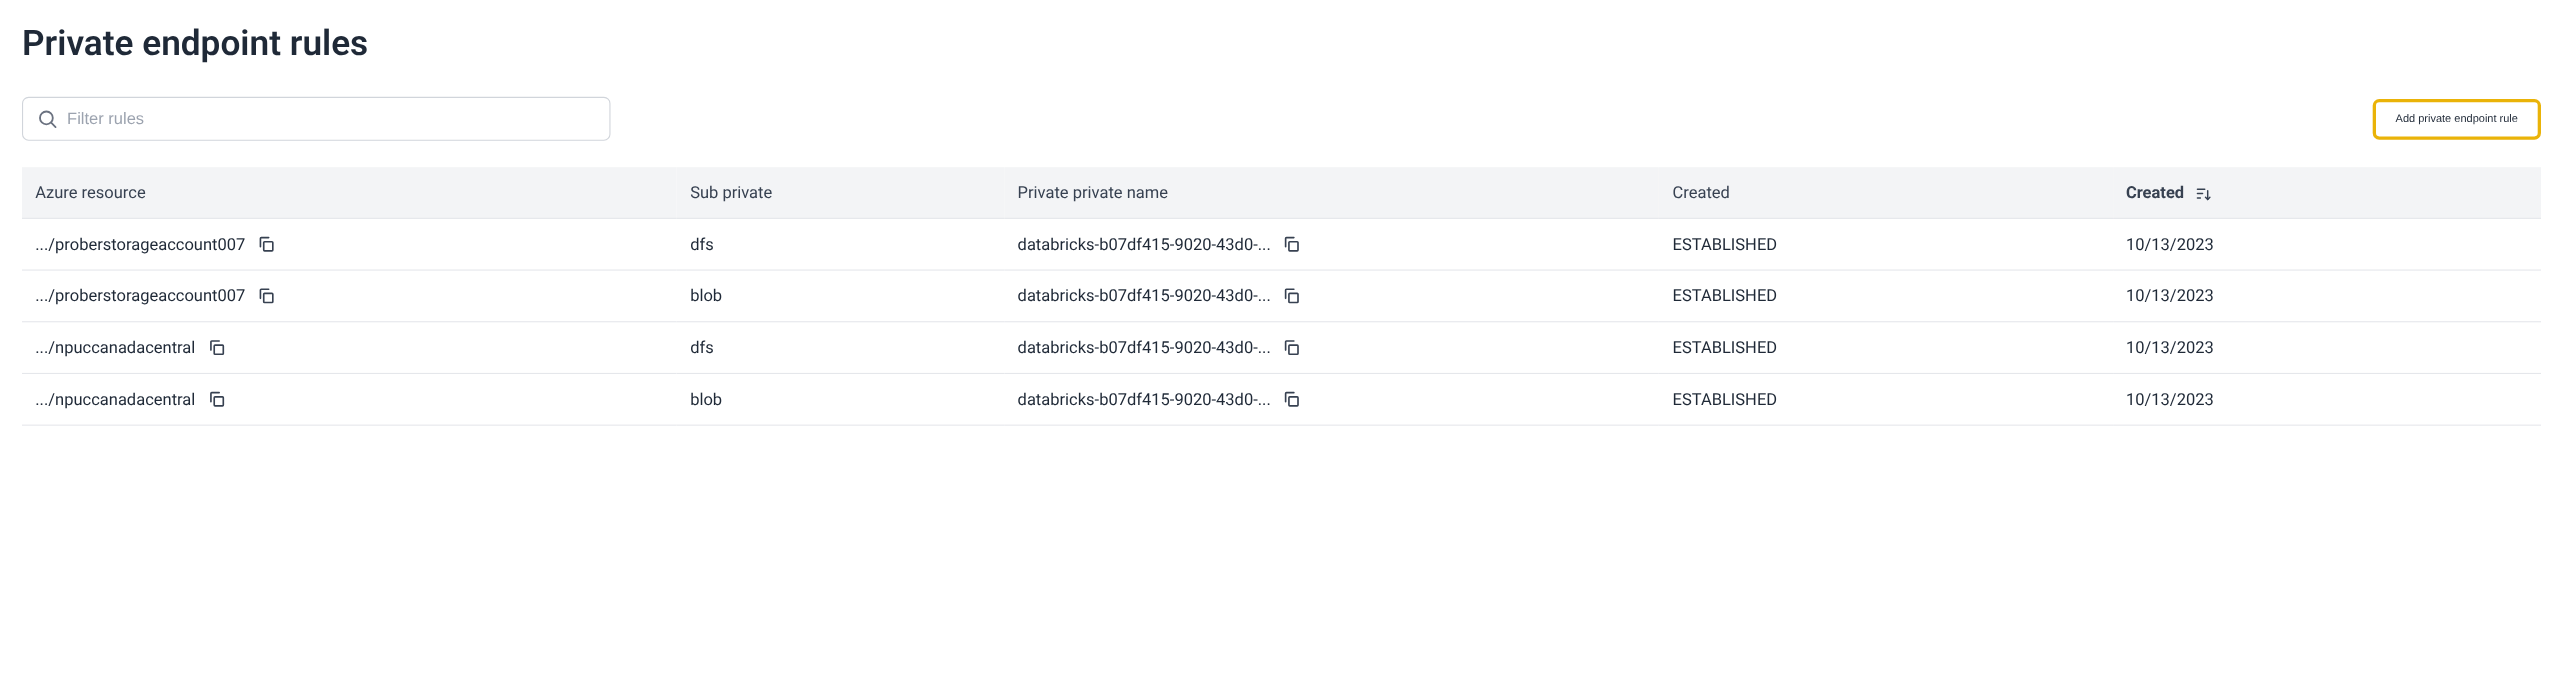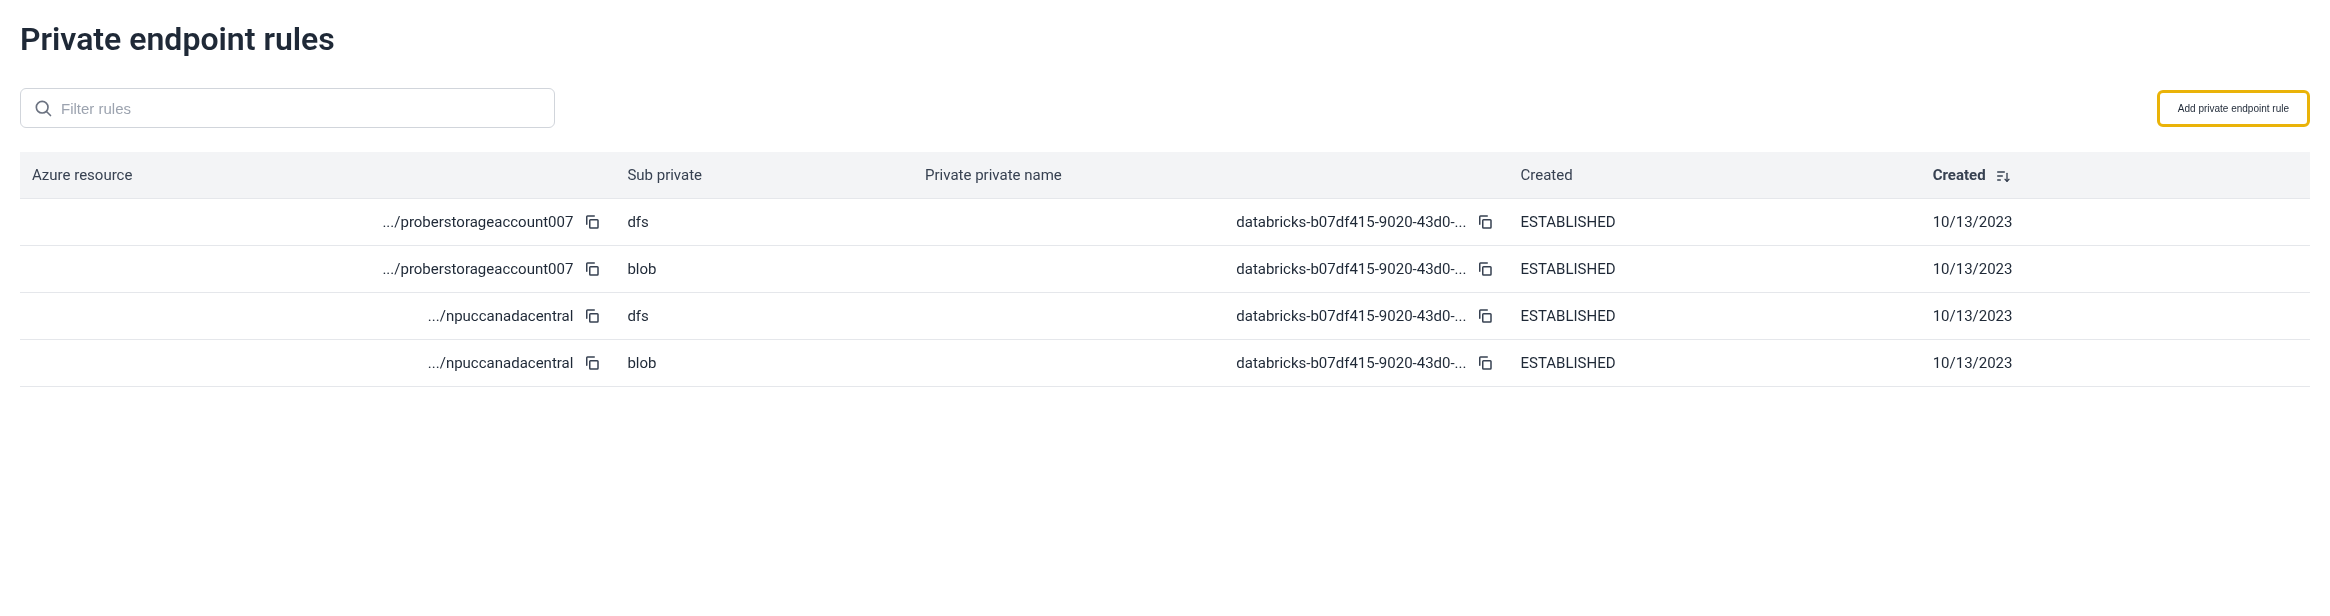--- a/index.html
+++ b/index.html
@@ -93,21 +93,20 @@
     td {
       font-size: 15px;
       color: #1f2937;
       padding: 12px 12px;
       vertical-align: middle;
     }
     .cell-with-copy {
       display: flex;
       align-items: center;
       gap: 8px;
-      justify-content: flex-end;
     }
     .cell-text {
       white-space: nowrap;
       overflow: hidden;
       text-overflow: ellipsis;
     }
     .copy-btn {
       display: inline-flex;
       align-items: center;
       justify-content: center;

